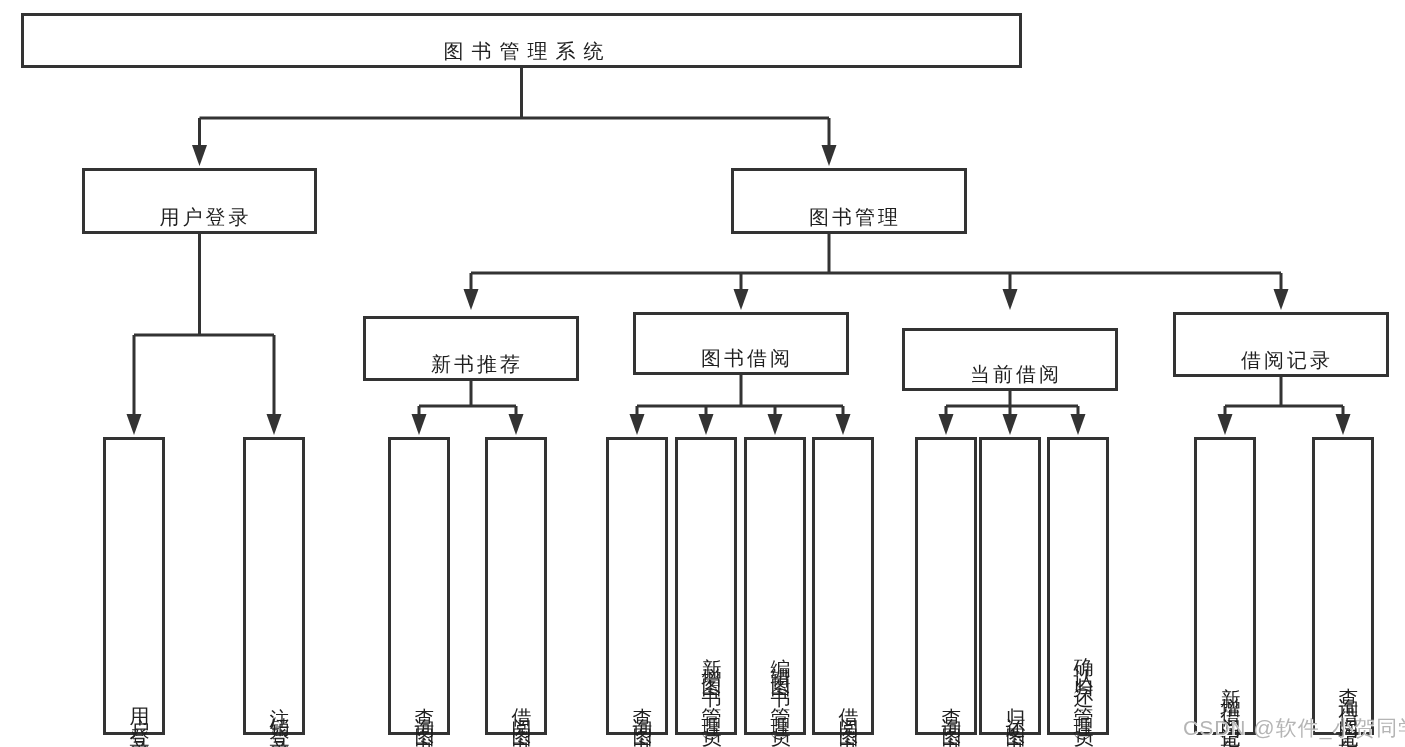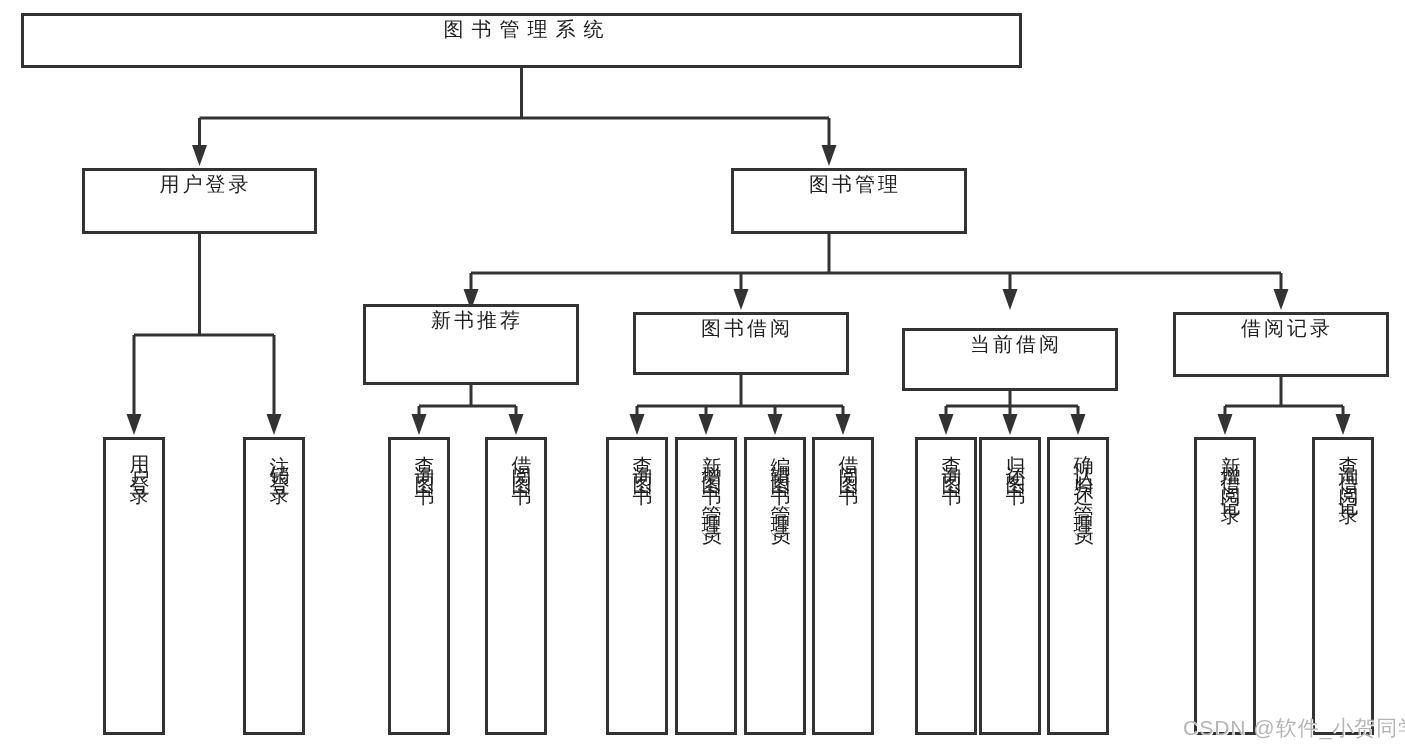--- a/index.html
+++ b/index.html
@@ -7,21 +7,21 @@
     position:relative;width:1405px;height:747px;background:var(--fill,#ffffff);
     font-family:"Liberation Sans","DejaVu Sans",sans-serif;color:var(--text,#1f1f1f);
     overflow:hidden;
   }
   .edges{position:absolute;left:0;top:0;width:1405px;height:747px;}
   .ln{fill:none;stroke:var(--line,#333333);stroke-width:3;}
   .ah{fill:var(--line,#333333);stroke:none;}
   .node{
     position:absolute;background:var(--fill,#ffffff);
     border:3px solid var(--border,#333333);box-sizing:border-box;
-    display:flex;align-items:flex-start;justify-content:center;padding-left:12px;
+    display:flex;align-items:flex-end;justify-content:center;padding-left:12px;
   }
   .hlabel{font-size:20px;letter-spacing:3px;white-space:nowrap;}
   .ls8{letter-spacing:8px;}
   .vtext{
     writing-mode:vertical-lr;text-orientation:mixed;
     font-size:20px;letter-spacing:10px;line-height:1;white-space:nowrap;
   }
   .watermark{
     position:absolute;left:1183px;top:714px;font-size:21px;
     color:var(--watermark,#b5b5b5);letter-spacing:1px;white-space:nowrap;
@@ -70,21 +70,21 @@
     <span class="hlabel ls8">图书管理系统</span>
   </div>
 
   <div class="node" style="left:82px;top:168px;width:235px;height:66px;">
     <span class="hlabel">用户登录</span>
   </div>
   <div class="node" style="left:711px;top:168px;width:236px;height:66px;margin-left:20px;">
     <span class="hlabel">图书管理</span>
   </div>
 
-  <div class="node" style="left:363px;top:304px;width:216px;height:81px;">
+  <div class="node" style="left:363px;top:316px;width:216px;height:65px;">
     <span class="hlabel">新书推荐</span>
   </div>
   <div class="node" style="left:633px;top:312px;width:216px;height:63px;">
     <span class="hlabel">图书借阅</span>
   </div>
   <div class="node" style="left:902px;top:328px;width:216px;height:63px;">
     <span class="hlabel">当前借阅</span>
   </div>
   <div class="node" style="left:1173px;top:312px;width:216px;height:65px;">
     <span class="hlabel">借阅记录</span>

